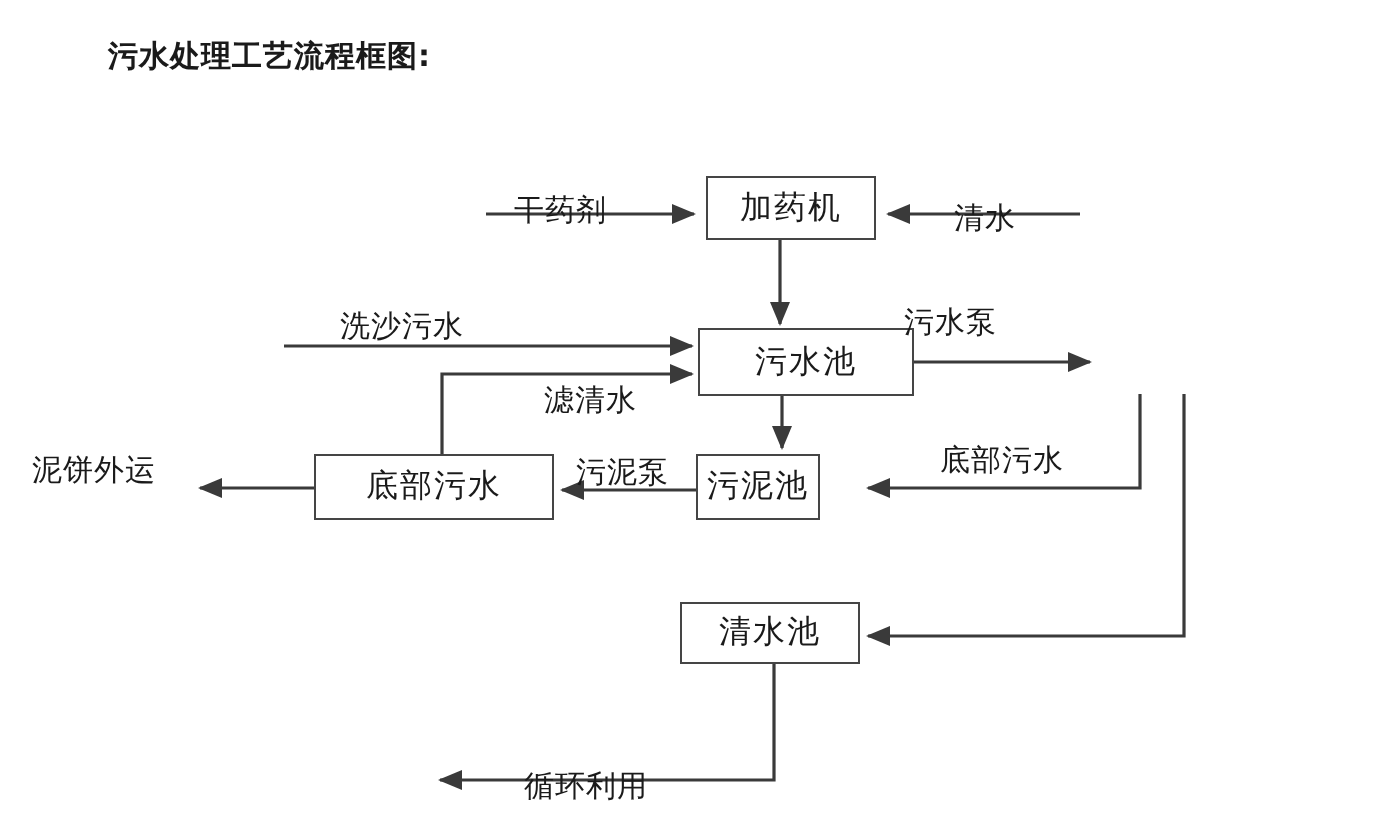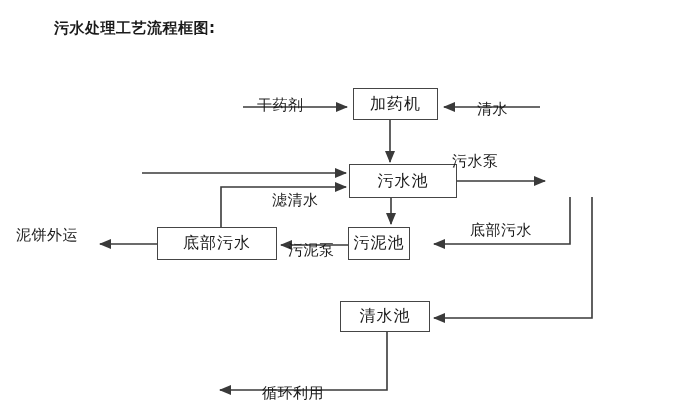--- a/index.html
+++ b/index.html
@@ -80,20 +80,21 @@
   </div>
   <div class="node" style="left:348px; top:227px; width:62px;  height:33px;">
     <span>污泥池</span>
   </div>
   <div class="node" style="left:340px; top:301px; width:90px;  height:31px;">
     <span>清水池</span>
   </div>
 
   <div class="edge-label" style="left:257px; top:96px;">干药剂</div>
   <div class="edge-label" style="left:477px; top:100px;">清水</div>
+  <div class="edge-label" style="left:170px; top:154px;">洗沙污水</div>
   <div class="edge-label" style="left:272px; top:191px;">滤清水</div>
   <div class="edge-label" style="left:452px; top:152px;">污水泵</div>
   <div class="edge-label" style="left:470px; top:221px;">底部污水</div>
-  <div class="edge-label" style="left:288px; top:227px;margin-top:14px;">污泥泵</div>
+  <div class="edge-label" style="left:288px; top:227px;">污泥泵</div>
   <div class="edge-label" style="left:16px;  top:226px;">泥饼外运</div>
   <div class="edge-label" style="left:262px; top:384px;">循环利用</div>
 
 </div>
 
 </body></html>

